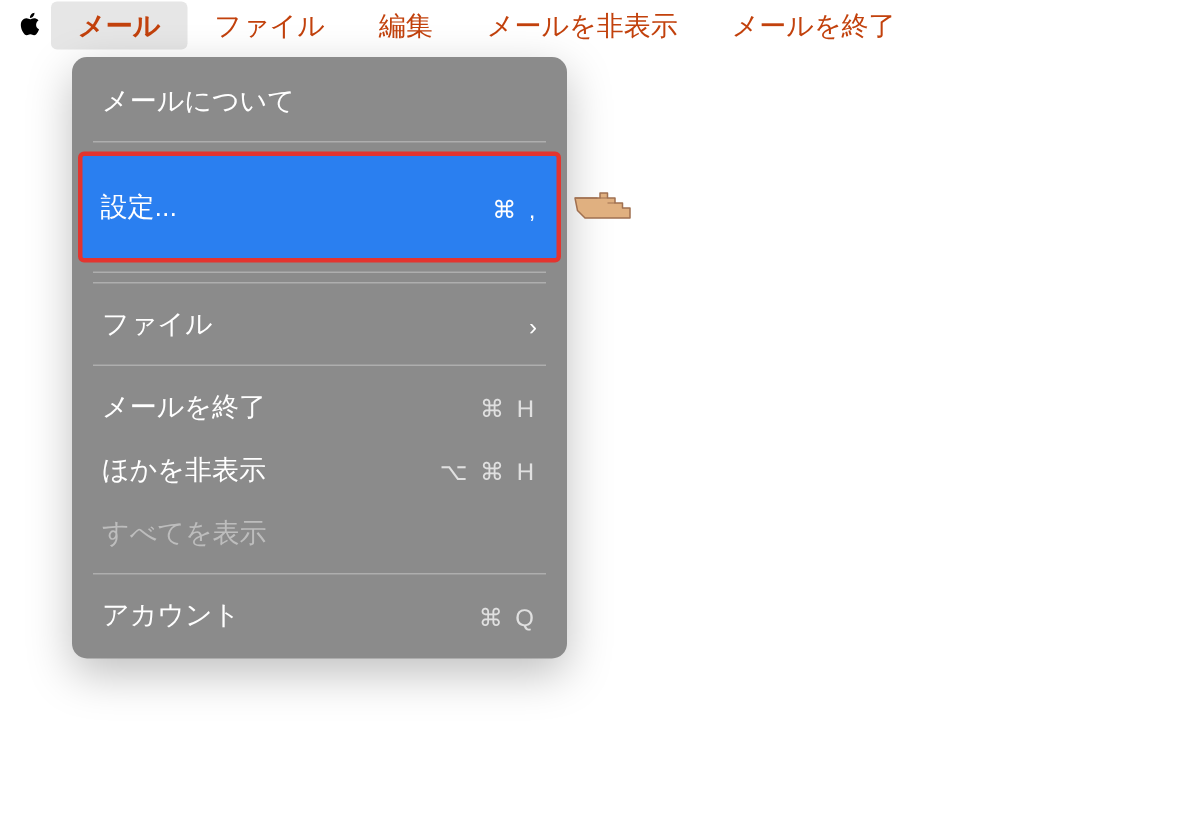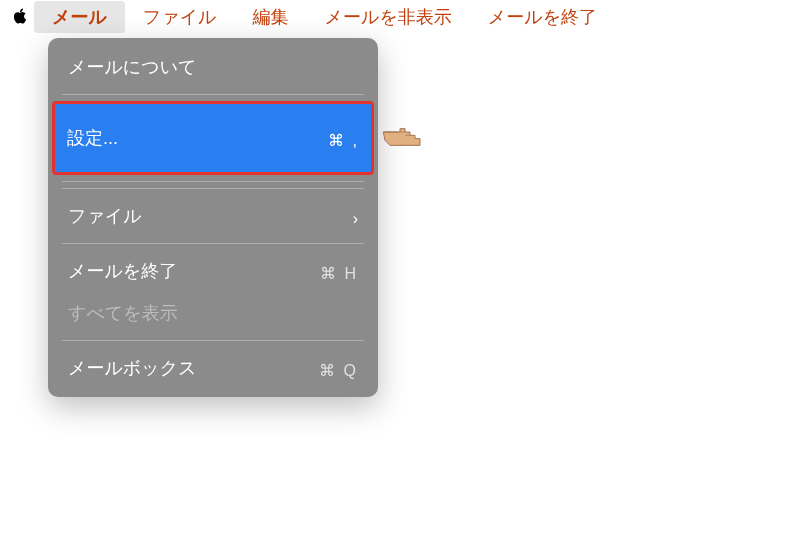--- a/index.html
+++ b/index.html
@@ -137,26 +137,30 @@
   <hr class="menu-sep">
   <div class="menu-item">
     <span>ファイル</span>
     <span class="submenu-arrow">›</span>
   </div>
   <hr class="menu-sep">
   <div class="menu-item">
     <span>メールを終了</span>
     <span class="shortcut">⌘ H</span>
   </div>
+  <div class="menu-item">
+    <span>ほかを非表示</span>
+    <span class="shortcut">⌥ ⌘ H</span>
+  </div>
   <div class="menu-item disabled">
     <span>すべてを表示</span>
   </div>
   <hr class="menu-sep">
   <div class="menu-item">
-    <span>メールボックス</span>
+    <span>アカウント</span>
     <span class="shortcut">⌘ Q</span>
   </div>
 </div>
 
 <div class="pointer-hand">
   <svg viewBox="0 0 60 36" width="50" height="30">
     <g>
       <path d="M4 12 L24 12 L24 8 L30 8 L30 12 L36 12 L36 16 L42 16 L42 20 L48 20 L48 28 L12 28 L6 22 Z" fill="#e0b080" stroke="#a07050" stroke-width="1.2" stroke-linejoin="round"></path>
       <path d="M4 12 L22 12" stroke="#a07050" stroke-width="1"></path>
       <path d="M24 12 L30 12" stroke="#a07050" stroke-width="0.8"></path>

